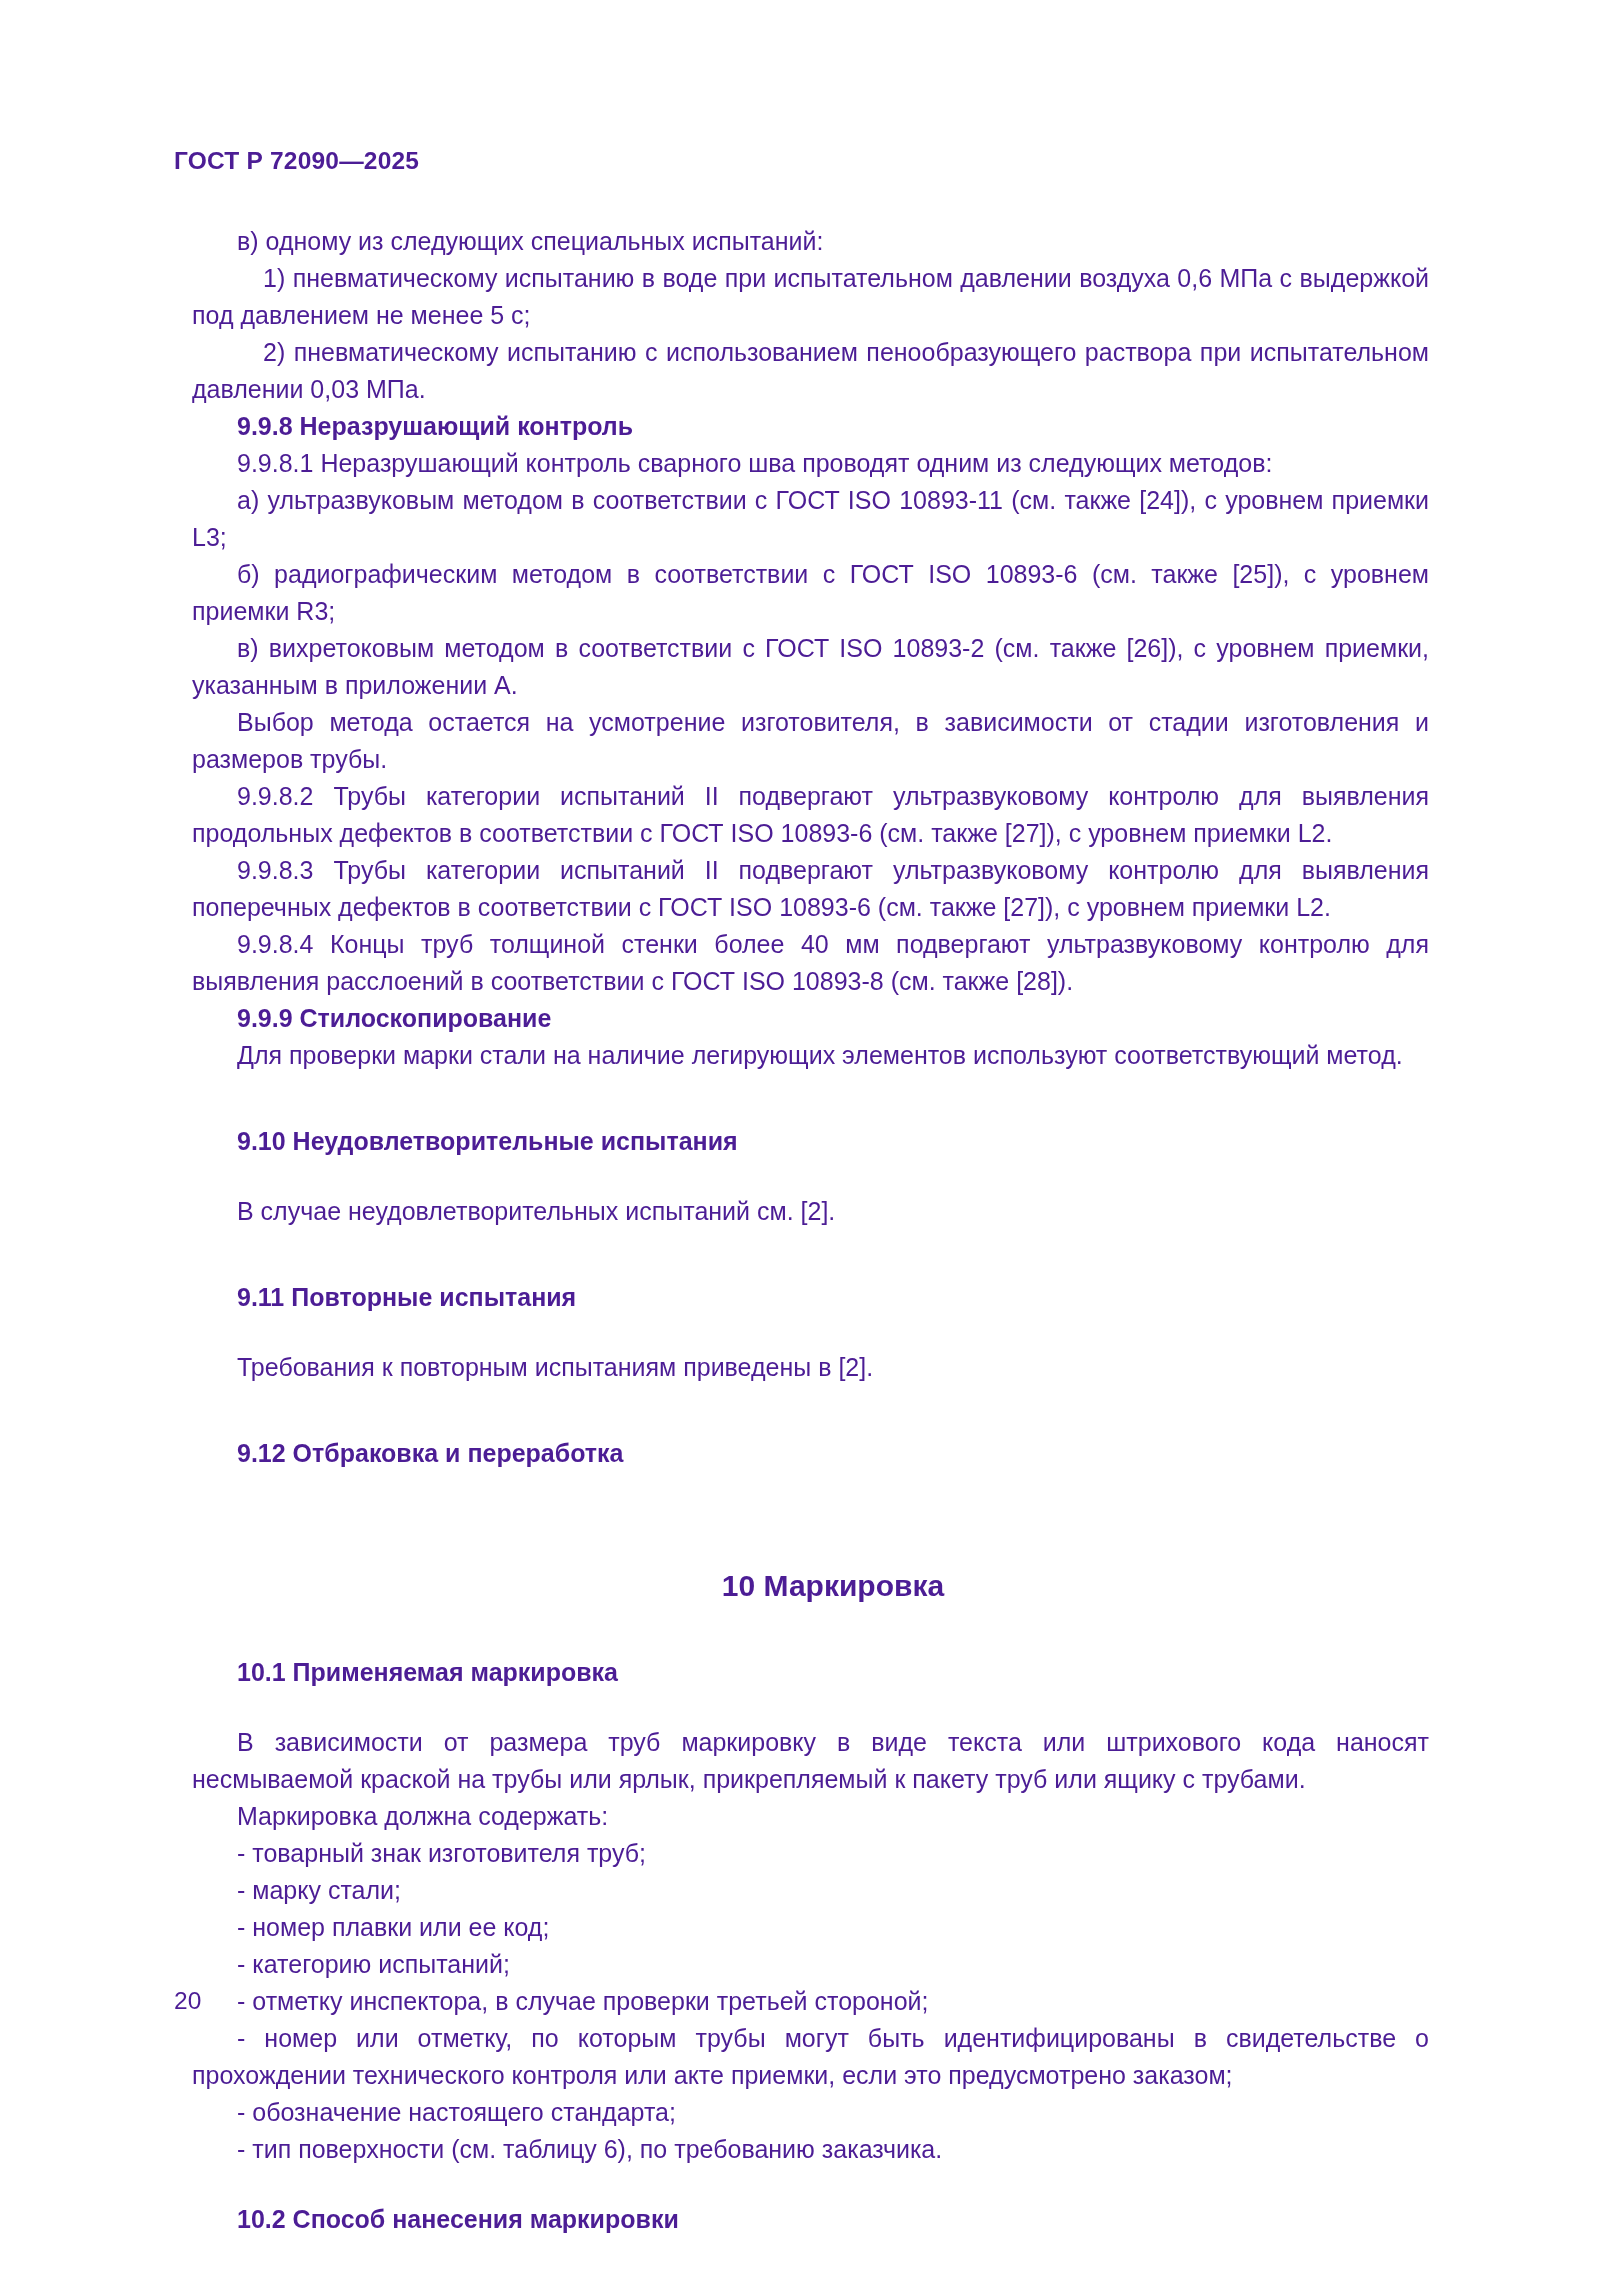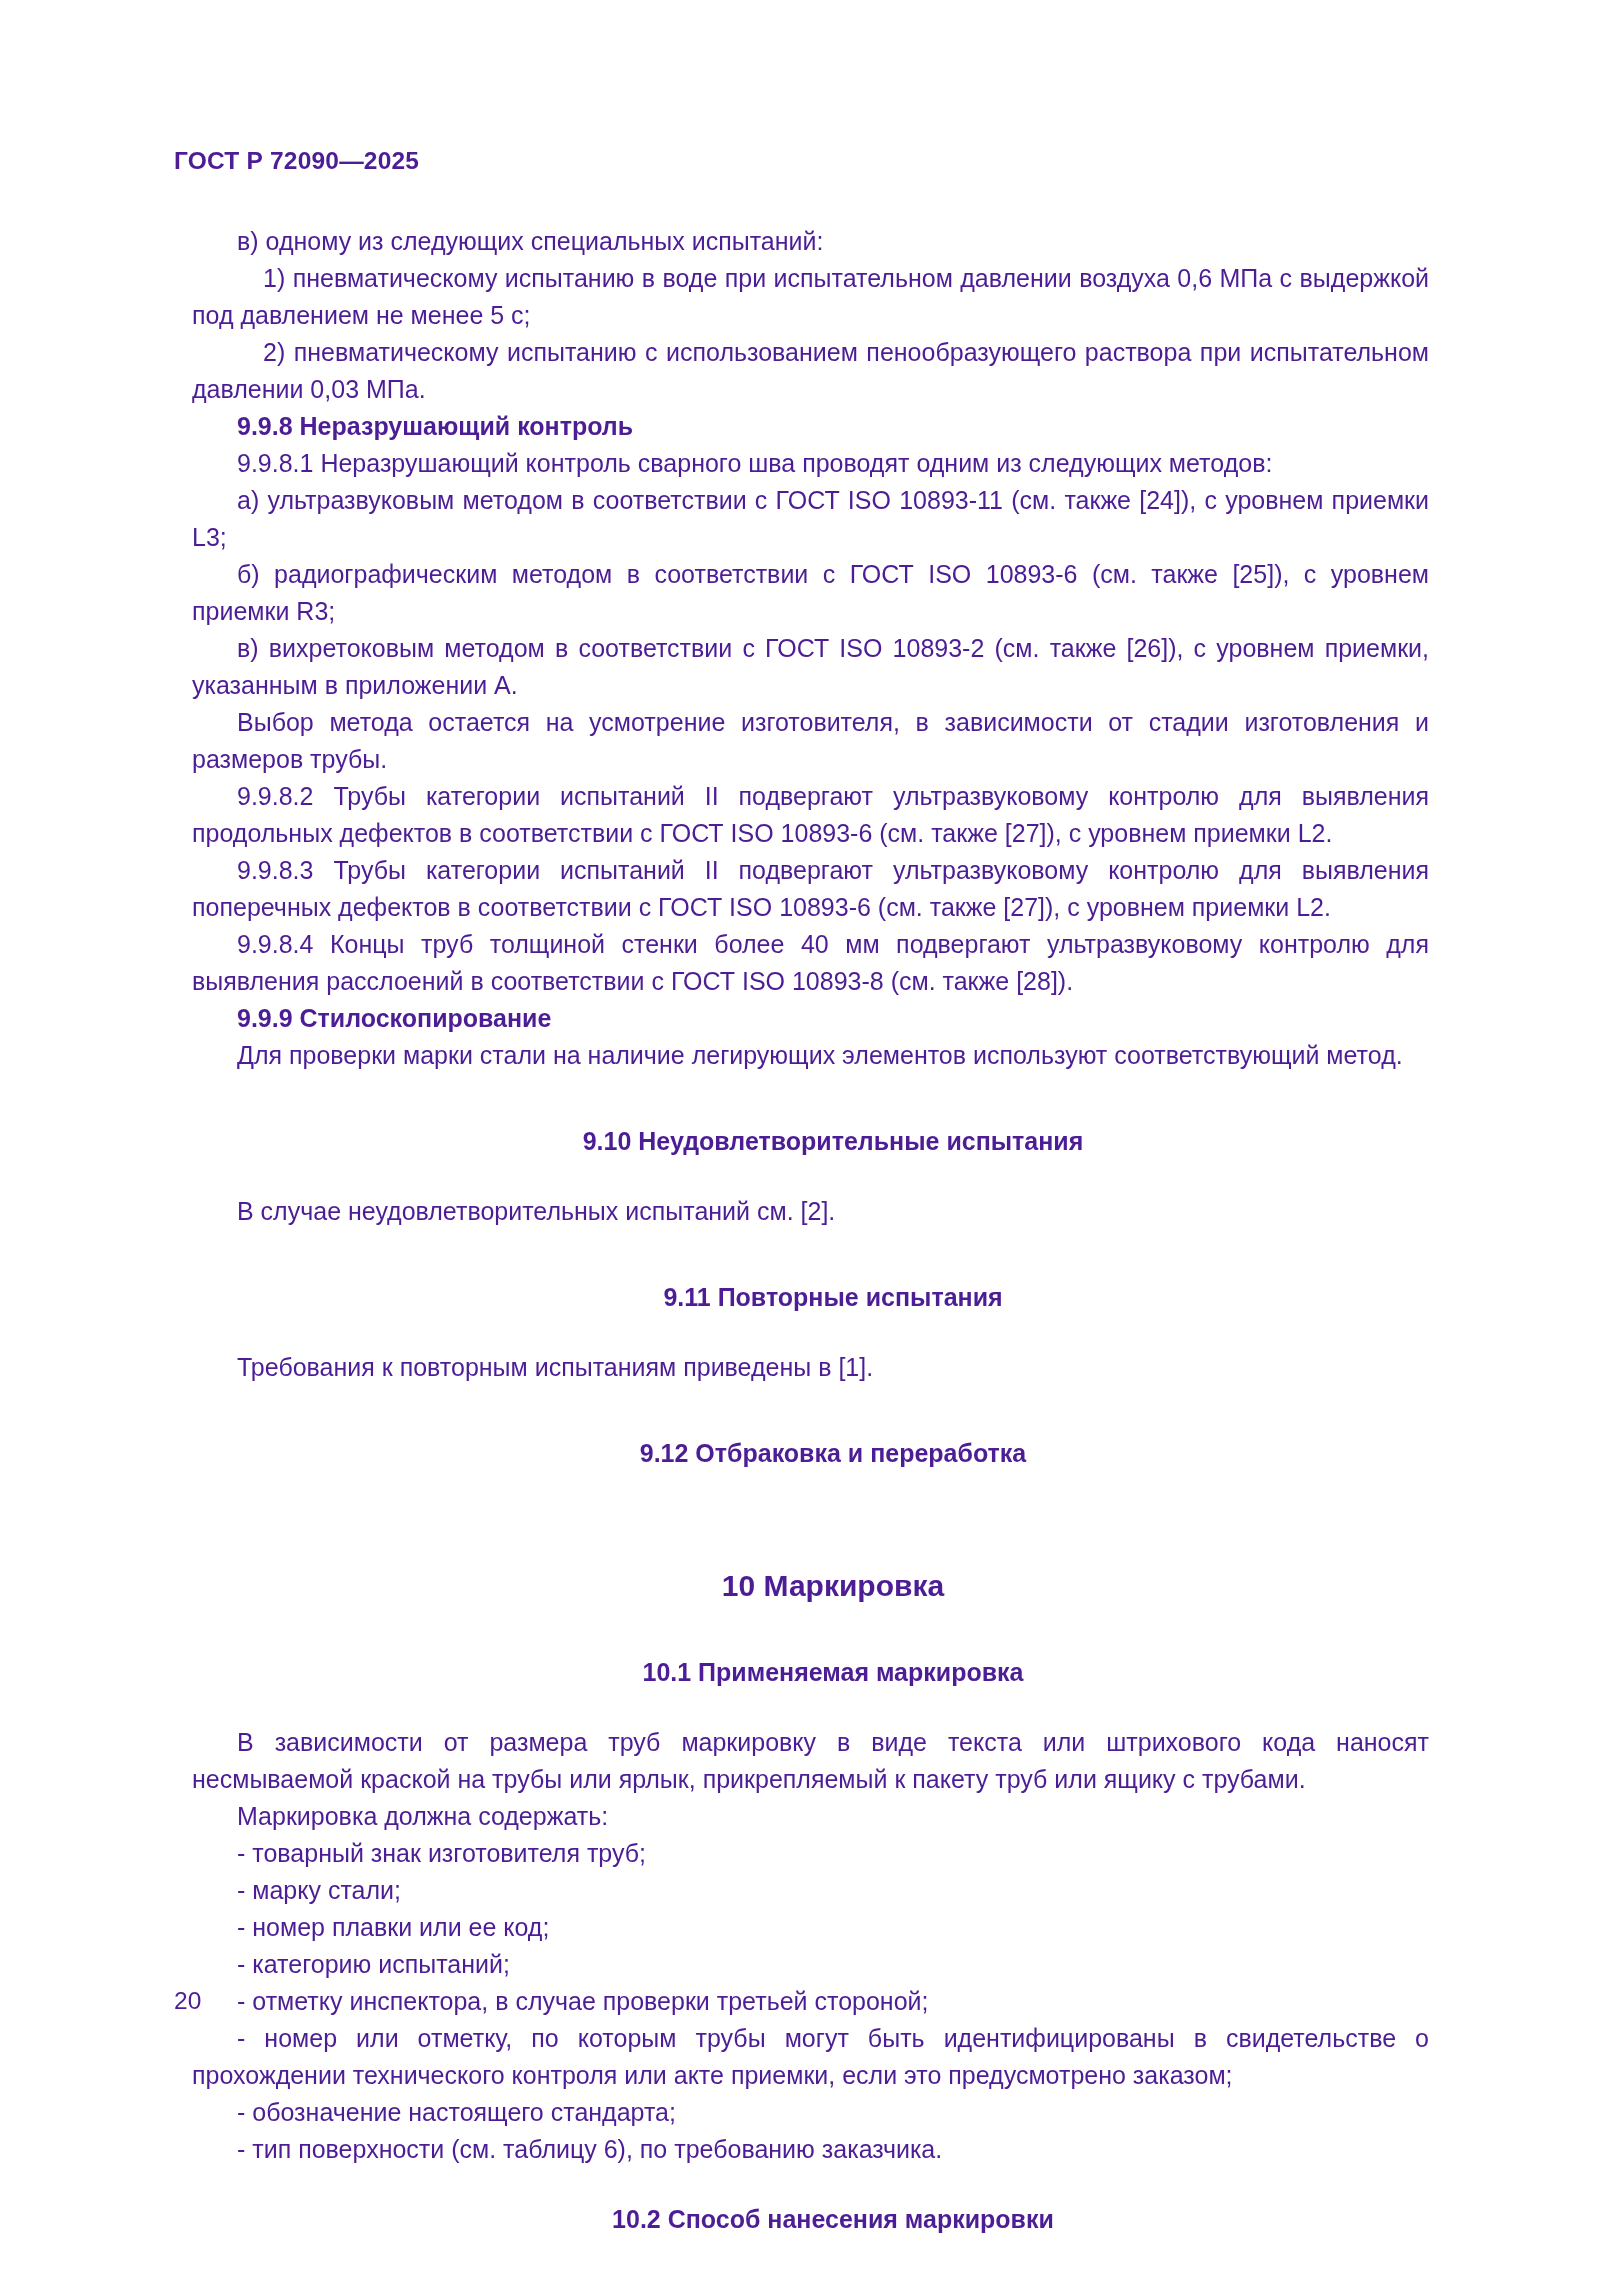--- a/index.html
+++ b/index.html
@@ -52,21 +52,21 @@
     font-weight: bold;
     text-indent: 45px;
     text-align: left;
   }
   .h-sec {
     margin: 0;
     font-size: 25px;
     line-height: 37px;
     font-weight: bold;
     text-indent: 45px;
-    text-align: center;
+    text-align: left;
   }
   .h-big {
     margin: 0;
     font-size: 30px;
     line-height: 39px;
     font-weight: bold;
     text-indent: 45px;
     text-align: center;
   }
   .gap-m { height: 33px; }
@@ -109,21 +109,21 @@
     <p class="ind">Для проверки марки стали на наличие легирующих элементов используют соответствующий метод.</p>
 
     <div class="gap-l"></div>
     <div class="h-sec">9.10 Неудовлетворительные испытания</div>
     <div class="gap-m"></div>
     <p class="ind">В случае неудовлетворительных испытаний см. [2].</p>
 
     <div class="gap-l"></div>
     <div class="h-sec">9.11 Повторные испытания</div>
     <div class="gap-m"></div>
-    <p class="ind">Требования к повторным испытаниям приведены в [1].</p>
+    <p class="ind">Требования к повторным испытаниям приведены в [2].</p>
 
     <div class="gap-l"></div>
     <div class="h-sec">9.12 Отбраковка и переработка</div>
     <div class="gap-m"></div>
 
     <div class="gap-xl"></div>
     <div class="h-big">10 Маркировка</div>
 
     <div class="gap-l"></div>
     <div class="h-sec">10.1 Применяемая маркировка</div>

